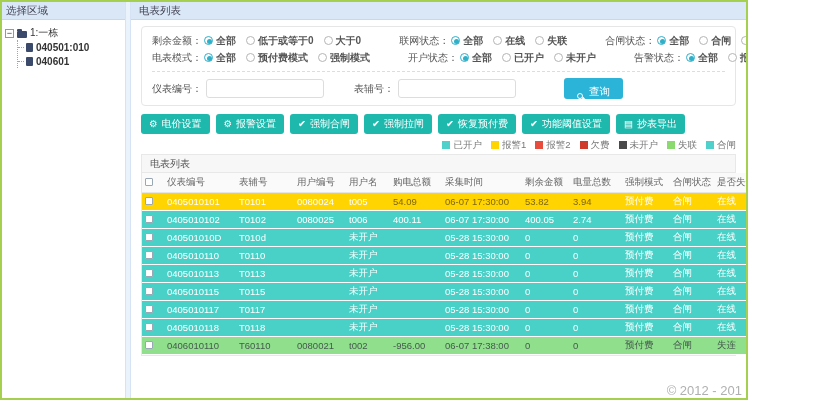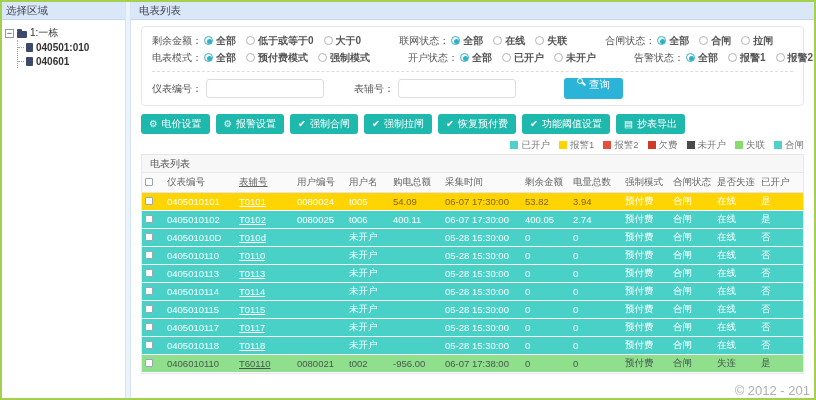--- a/index.html
+++ b/index.html
@@ -1,19 +1,19 @@
 <!DOCTYPE html>
 <html><head>
 <meta charset="utf-8">
 <style>
   * { box-sizing: border-box; }
   html,body { margin:0; padding:0; background:#fff; }
   body { font-family:"Liberation Sans","DejaVu Sans",sans-serif; }
 
-  .page { width:816px; height:400px; border:2px solid #a5cf4f; background:#fff;
+  .page { width:748px; height:400px; border:2px solid #a5cf4f; background:#fff;
           position:relative; overflow:hidden; display:flex; flex-direction:column; }
 
   .cols { flex:1; display:flex; overflow:hidden; }
 
   
   .left { width:123px; display:flex; flex-direction:column; background:#fff; }
   .panel-header { height:18px; background:#d9e7f7; border-bottom:1px solid #c4d8ee;
                   font-size:10.5px; color:#445; line-height:17px; padding-left:4px;
                   white-space:nowrap; overflow:hidden; }
   .tree { flex:1; padding:6px 3px; font-size:10px; color:#333; overflow:hidden; }
@@ -51,21 +51,21 @@
            background:#fff; display:inline-block; margin-right:3px; position:relative; flex:none; }
   .radio.sel { border-color:#2fb0c9; }
   .radio.sel::after { content:''; position:absolute; left:1.5px; top:1.5px; width:5px;
                       height:5px; border-radius:50%; background:#2fb0c9; }
   .f-opt-text { font-size:10px; color:#555; }
   .dash { border-top:1px dashed #ddd; margin:5px 0; }
   .f-inputs { display:flex; align-items:center; height:23px; }
   .f-input { width:118px; height:19px; border:1px solid #ddd; border-radius:3px;
              margin:0 30px 0 2px; font-size:10px; padding:0 4px; color:#333; }
   .search-btn { background:#2cb4d8; color:#fff; border:none; border-radius:3px; height:21px;
-                padding:0 13px; font-size:10.5px; display:inline-flex; align-items:flex-start;
+                padding:0 13px; font-size:10.5px; display:inline-flex; align-items:flex-end;
                 gap:6px; cursor:pointer; margin-left:18px; }
   .mag { width:6px; height:6px; border:1.5px solid #fff; border-radius:50%;
          display:inline-block; position:relative; flex:none; }
   .mag::after { content:''; position:absolute; width:4px; height:1.5px; background:#fff;
                 right:-3.5px; bottom:-1.5px; transform:rotate(45deg); }
 
   
   .toolbar { display:flex; gap:6px; margin:8px 0 4px 0; }
   .tb-btn { background:#1eb8ad; color:#fff; border:none; border-radius:3px; height:20px;
             padding:0 8px; font-size:10px; display:inline-flex; align-items:center;
@@ -83,21 +83,21 @@
   .table-title { height:18px; line-height:17px; background:#f7f7f7;
                  border-bottom:1px solid #e8e8e8; font-size:10px; color:#555; padding-left:8px; }
   table { width:100%; border-collapse:collapse; table-layout:fixed; }
   thead th { background:#fafafa; font-weight:normal; font-size:9.5px; color:#666;
              text-align:left; padding:3px 3px; border-bottom:1px solid #e5e5e5;
              white-space:nowrap; overflow:hidden; }
   tbody td { font-size:9.5px; padding:2px 3px; height:10px; white-space:nowrap;
              overflow:hidden; border-bottom:1px solid #fff; }
   th:nth-child(1), td:nth-child(1)  { width:22px; }
   th:nth-child(2), td:nth-child(2)  { width:72px; }
-  th:nth-child(3), td:nth-child(3)  { width:58px;text-decoration:underline; }
+  th:nth-child(3), td:nth-child(3)  { width:58px; }
   th:nth-child(4), td:nth-child(4)  { width:52px; }
   th:nth-child(5), td:nth-child(5)  { width:44px; }
   th:nth-child(6), td:nth-child(6)  { width:52px; }
   th:nth-child(7), td:nth-child(7)  { width:80px; }
   th:nth-child(8), td:nth-child(8)  { width:48px; }
   th:nth-child(9), td:nth-child(9)  { width:52px; }
   th:nth-child(10),td:nth-child(10) { width:48px; }
   th:nth-child(11),td:nth-child(11) { width:44px; }
   th:nth-child(12),td:nth-child(12) { width:44px; }
 
@@ -411,35 +411,20 @@
                   <td>05-28 15:30:00</td>
                   <td>0</td>
                   <td>0</td>
                   <td>预付费</td>
                   <td>合闸</td>
                   <td>在线</td>
                   <td>否</td>
                 </tr>
                 <tr class="row-online">
                   <td><span class="cb"></span></td>
-                  <td>0405010114</td>
-                  <td>T0114</td>
-                  <td></td>
-                  <td>未开户</td>
-                  <td></td>
-                  <td>05-28 15:30:00</td>
-                  <td>0</td>
-                  <td>0</td>
-                  <td>预付费</td>
-                  <td>合闸</td>
-                  <td>在线</td>
-                  <td>否</td>
-                </tr>
-                <tr class="row-online">
-                  <td><span class="cb"></span></td>
                   <td>0405010115</td>
                   <td>T0115</td>
                   <td></td>
                   <td>未开户</td>
                   <td></td>
                   <td>05-28 15:30:00</td>
                   <td>0</td>
                   <td>0</td>
                   <td>预付费</td>
                   <td>合闸</td>

